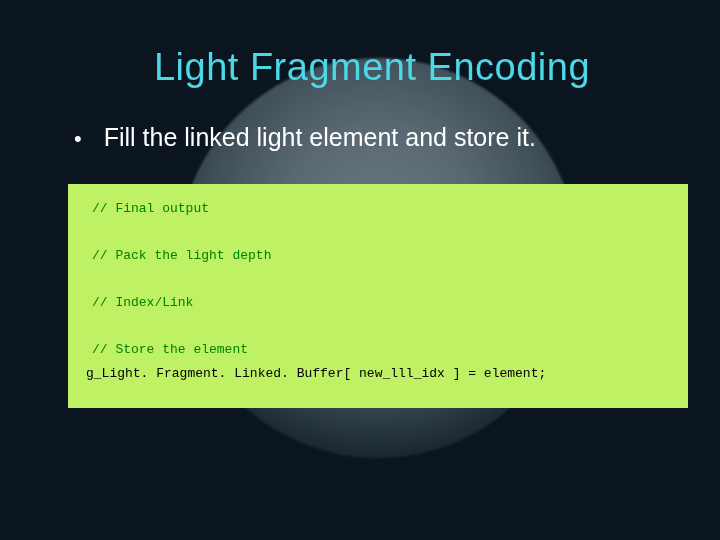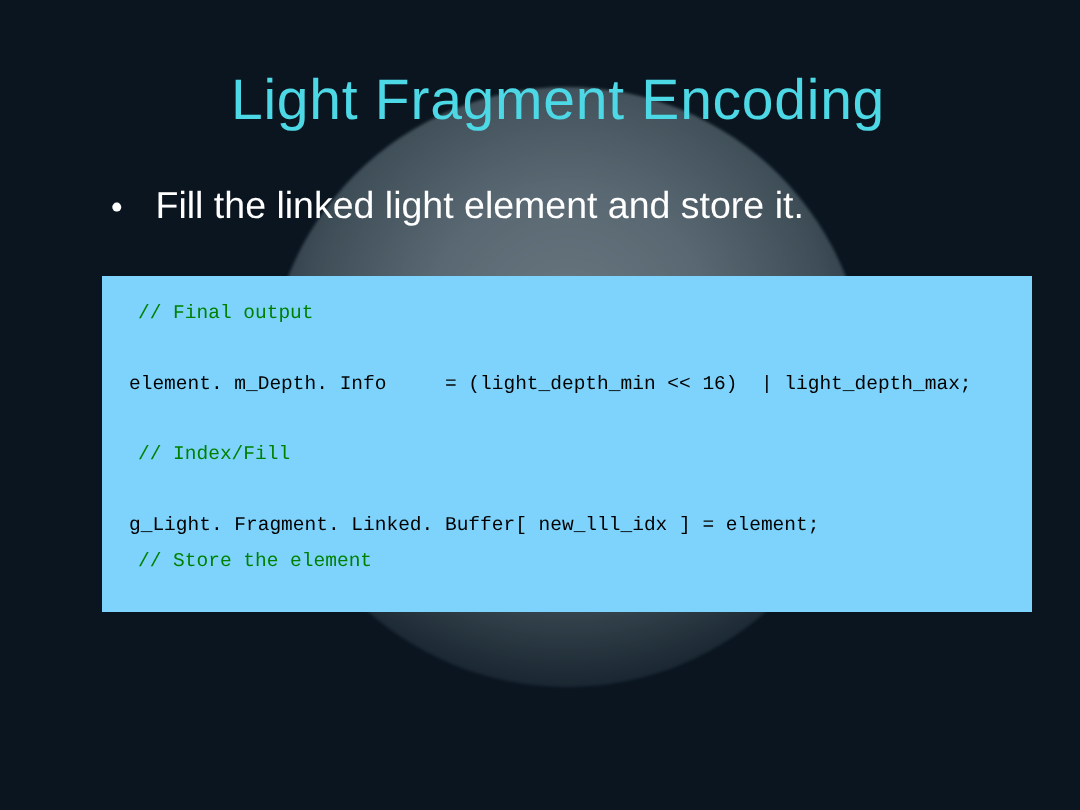--- a/index.html
+++ b/index.html
@@ -39,21 +39,21 @@
     color: #ffffff;
     font-size: 25px;
     margin-bottom: 26px;
   }
   .bullet-dot {
     margin-right: 16px;
     font-size: 22px;
     line-height: 1;
   }
   .code-box {
-    background: #7dd3fc;
+    background: #bef264;
     color: #000000;
     width: 100%;
     padding: 10px 12px 20px 12px;
     font-family: Consolas, "Courier New", monospace;
     font-size: 13px;
     line-height: 1.35;
   }
   .code-box .cmt { color: #008000; }
   .code-box pre { white-space: pre; font-family: inherit; }
 </style>
@@ -66,20 +66,20 @@
   <h1 class="title">Light Fragment Encoding</h1>
 
   <div class="bullet-row">
     <span class="bullet-dot">•</span>
     <span>Fill the linked light element and store it.</span>
   </div>
 
   <div class="code-box">
 <pre><span class="cmt">// Final output</span></pre>
 <pre> </pre>
-<pre>element. m_Depth. Info     = (light_depth_min &lt;&lt; 16)  | light_depth_max;</pre>
+<pre><span class="cmt">// Pack the light depth</span></pre>
 <pre> </pre>
-<pre><span class="cmt">// Index/Fill</span></pre>
+<pre><span class="cmt">// Index/Link</span></pre>
 <pre> </pre>
+<pre><span class="cmt">// Store the element</span></pre>
 <pre>g_Light. Fragment. Linked. Buffer[ new_lll_idx ] = element;</pre>
-<pre><span class="cmt">// Store the element</span></pre>
   </div>
 </div>
 
 </body></html>

